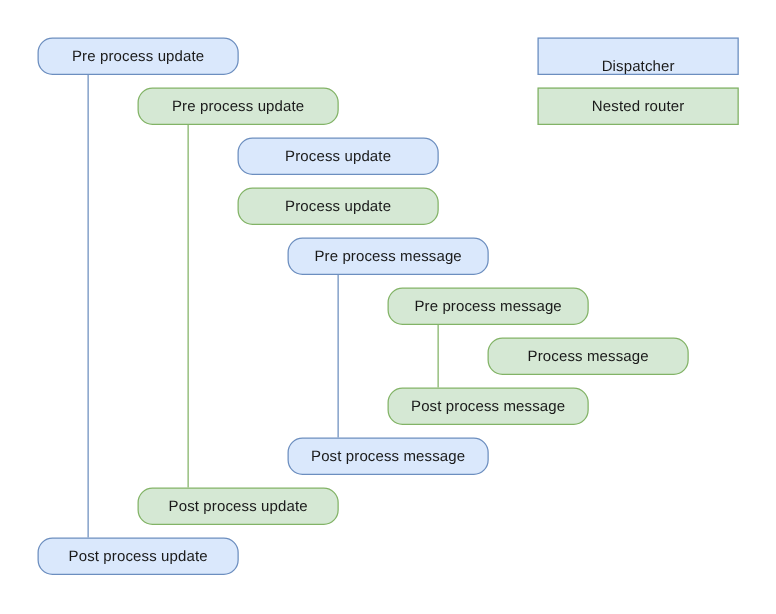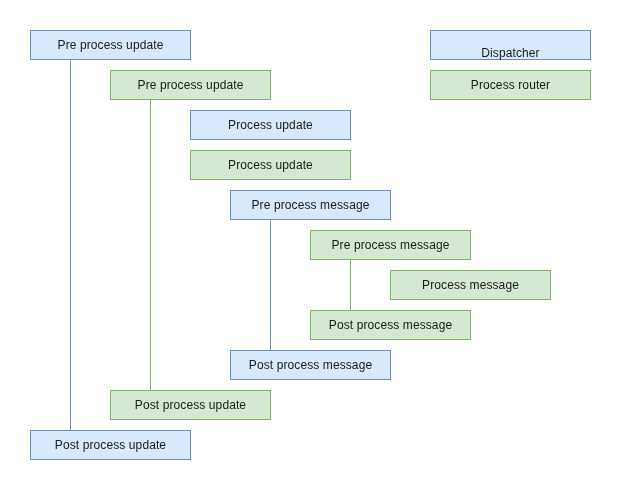--- a/index.html
+++ b/index.html
@@ -30,20 +30,21 @@
     border-width: 1px;
     border-style: solid;
     display: flex;
     align-items: center;
     justify-content: center;
     font-size: 12px;
     line-height: 1;
     color: #1a1a1a;
     letter-spacing: 0.1px;
     white-space: nowrap;
+    border-radius: 12px;
   }
   .node.blue {
     background: #dae8fc;
     border-color: #6c8ebf;
   }
   .node.green {
     background: #d5e8d4;
     border-color: #82b366;
   }
   .legend-item {
@@ -113,16 +114,16 @@
       </div>
       <div class="node blue" style="left: 30px; top: 430px; width: 161px; height: 30px;">
         <span>Post process update</span>
       </div>
     </div>
   <div id="legend-layer">
       <div class="legend-item blue" style="left: 430px; top: 30px; width: 161px; height: 30px;">
         <span>Dispatcher</span>
       </div>
       <div class="legend-item green" style="left: 430px; top: 70px; width: 161px; height: 30px;">
-        <span>Process router</span>
+        <span>Nested router</span>
       </div>
     </div>
 </div>
 
 </body></html>

